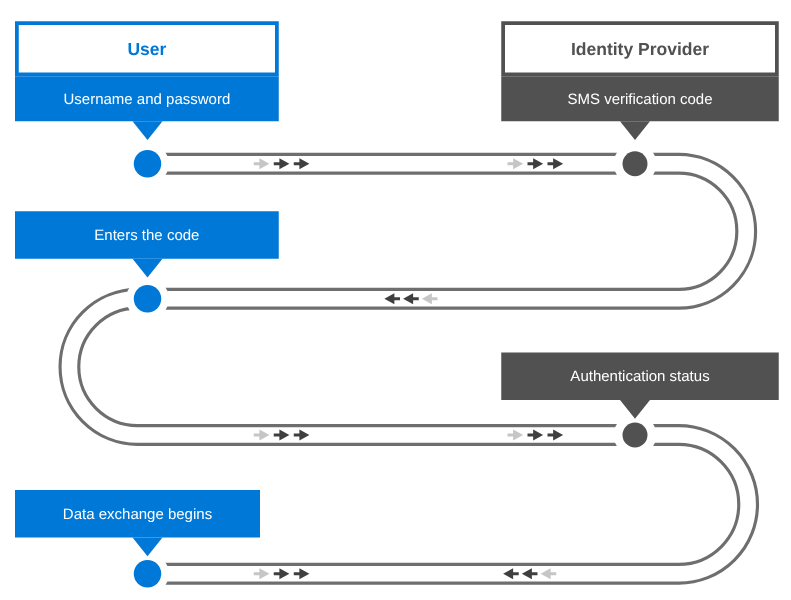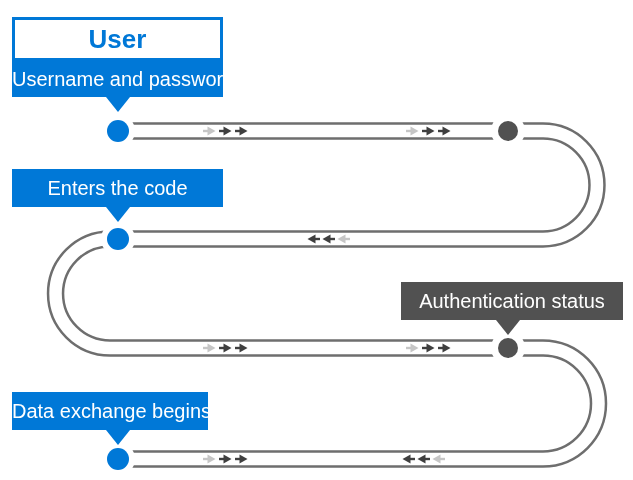--- a/index.html
+++ b/index.html
@@ -23,25 +23,25 @@
   .arrow-dark  { color: var(--arrow-dark); }
   .arrow-light { color: var(--arrow-light); }
 
   
   .callout { position: absolute; text-align: center; }
   .callout .title {
     box-sizing: border-box;
     height: 44px; line-height: 38px;
     background: #ffffff;
     border: 3px solid;
-    font-size: 26px; font-weight: bold;
+    font-size: 14px; font-weight: bold;
   }
   .callout .banner {
     color: #ffffff;
-    font-size: 20px;
+    font-size: 12px;
     height: 36px; line-height: 36px;
     white-space: nowrap;
   }
   .callout.single .banner { height: 38px; line-height: 38px; }
   .callout .tail {
     position: absolute; top: 100%;
     width: 0; height: 0;
     border-left: 12px solid transparent;
     border-right: 12px solid transparent;
     border-top-width: 15px; border-top-style: solid;
@@ -126,20 +126,25 @@
       <circle class="dot-user" cx="118" cy="459" r="11"></circle>
     </g>
   </svg>
 
   <div class="callout user-theme" id="box-user">
     <div class="title">User</div>
     <div class="banner">Username and password</div>
     <div class="tail"></div>
   </div>
 
+  <div class="callout idp-theme" id="box-idp">
+    <div class="title">Identity Provider</div>
+    <div class="banner">SMS verification code</div>
+    <div class="tail"></div>
+  </div>
 
   <div class="callout user-theme single" id="box-enters">
     <div class="banner">Enters the code</div>
     <div class="tail"></div>
   </div>
 
   <div class="callout idp-theme single" id="box-auth">
     <div class="banner">Authentication status</div>
     <div class="tail"></div>
   </div>

